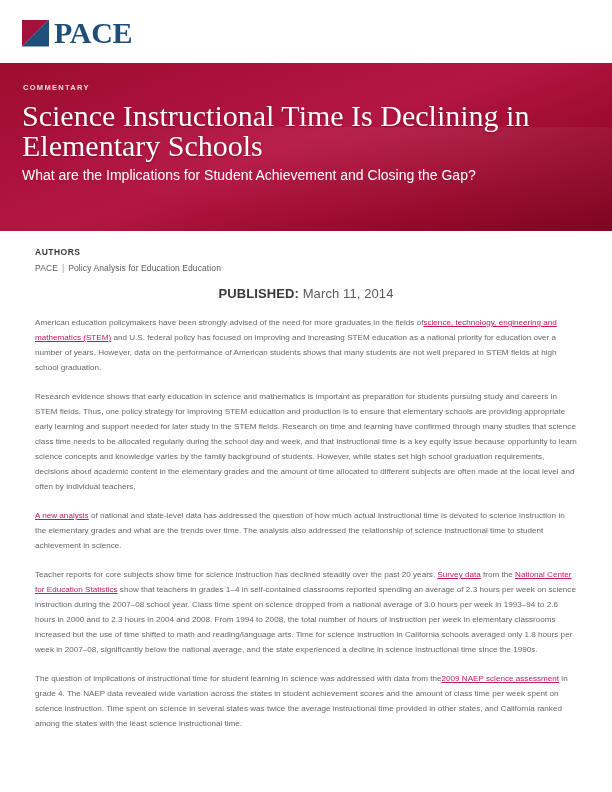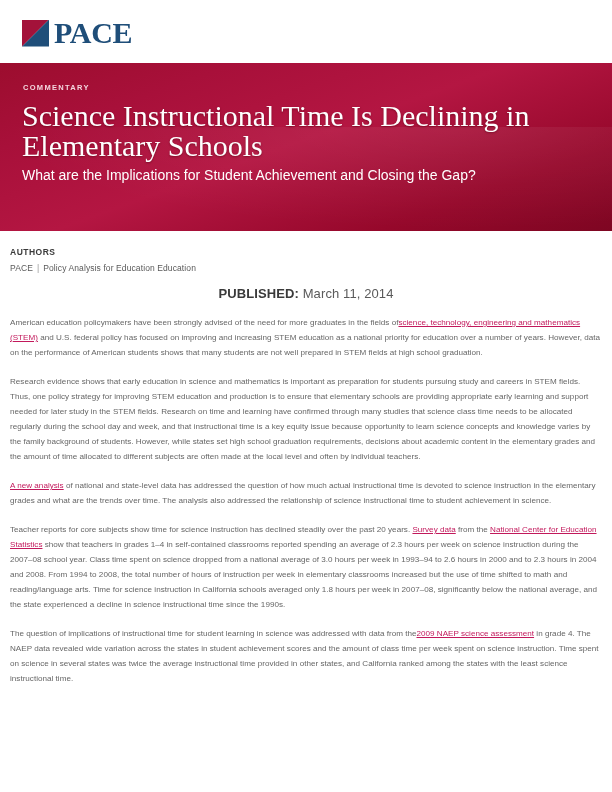--- a/index.html
+++ b/index.html
@@ -98,21 +98,21 @@
   .banner-subtitle {
     font-size: 14px;
     line-height: 17px;
     color: #ffffff;
     margin: 0;
     font-weight: normal;
   }
 
   
   .content {
-    padding: 0 10px;
+    padding: 0 35px;
   }
   .meta {
     padding-top: 16px;
   }
   .meta-heading {
     font-size: 8.5px;
     font-weight: bold;
     letter-spacing: 0.5px;
     color: #3A3A3A;
     margin: 0 0 6px 0;

